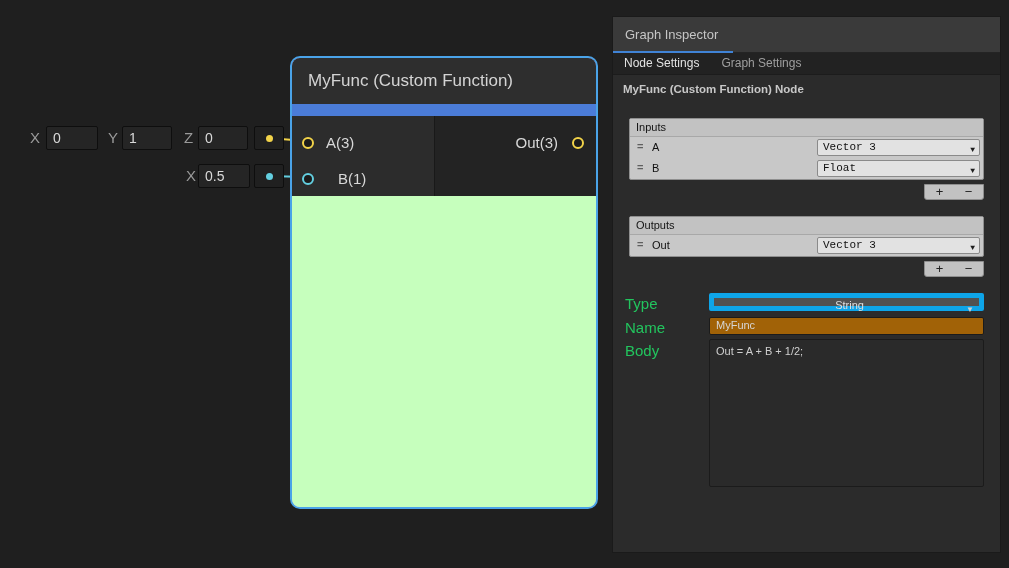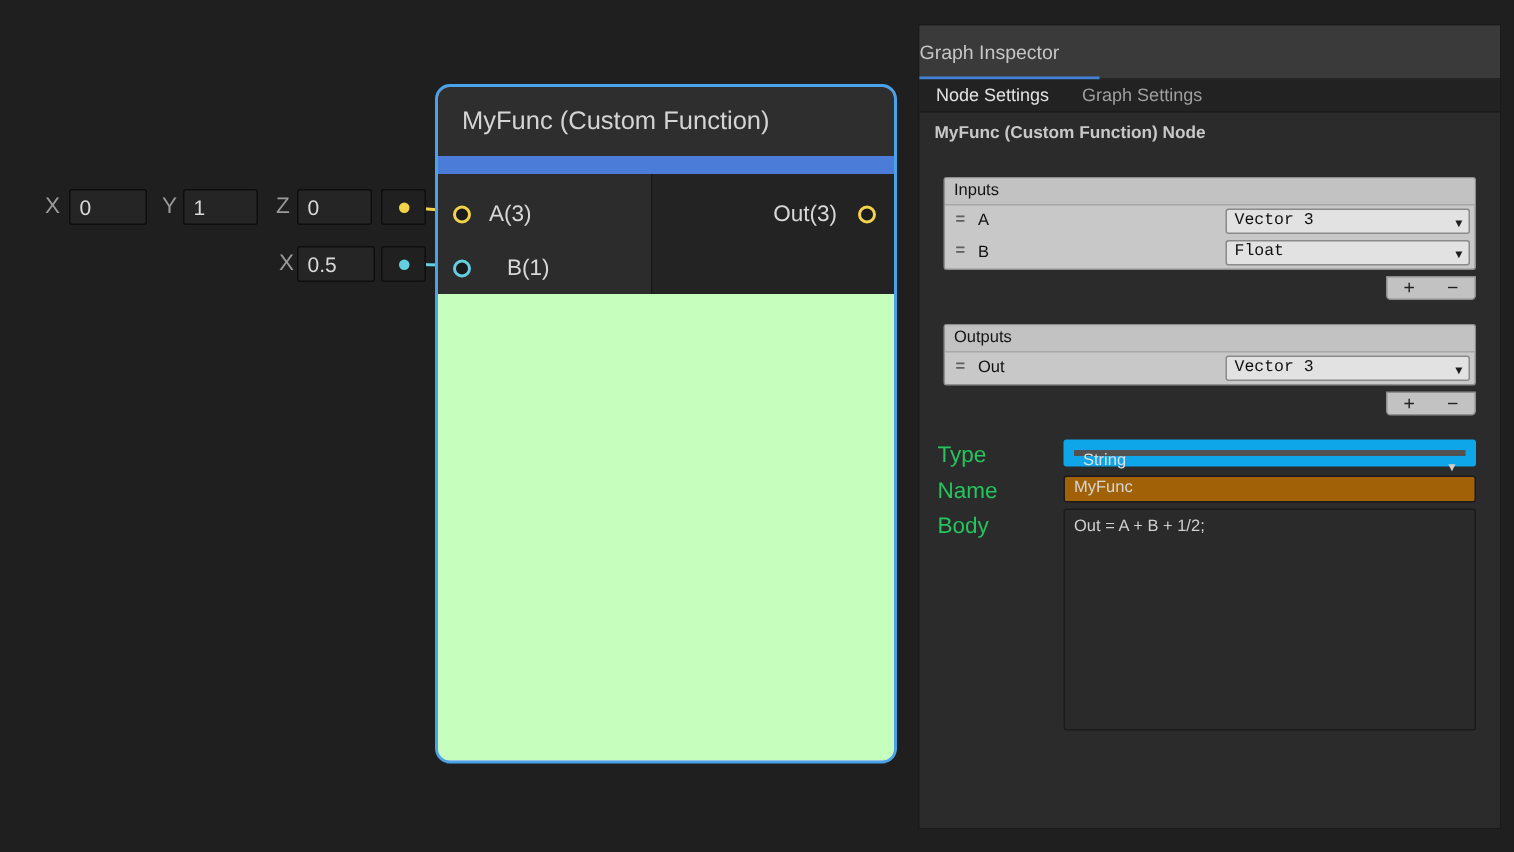--- a/index.html
+++ b/index.html
@@ -61,21 +61,21 @@
   .port-label{position:absolute;color:#d8d8d8;font-size:15px;line-height:18px}
   .preview{flex:1;background:var(--color-preview_bg,#c6ffbd)}
   
   .inspector{
     position:absolute;left:612px;top:16px;width:389px;height:537px;
     background:#2b2b2b;border:1px solid #1a1a1a;
   }
   .insp-header{
     position:absolute;left:0;top:0;right:0;height:36px;
     background:var(--color-panel_header_bg,#3a3a3a);border-bottom:1px solid #242424;
-    color:#c6c6c6;font-size:13px;line-height:35px;
+    color:#c6c6c6;font-size:13px;line-height:35px;padding-left:12px;
   }
   .insp-underline{position:absolute;left:0;bottom:-1px;width:120px;height:2px;background:var(--color-tab_underline,#4083d6)}
   .insp-tabs{
     position:absolute;left:0;top:36px;right:0;height:22px;background:#222222;
     border-bottom:1px solid #1c1c1c;display:flex;align-items:stretch;
   }
   .insp-tab{padding:0 11px;font-size:12px;line-height:21px;color:#9f9f9f;cursor:default}
   .insp-tab.active{color:#e3e3e3}
   .insp-heading{position:absolute;left:10px;top:66px;font-size:11.5px;font-weight:bold;color:#c8c8c8}
   .ulist{
@@ -94,22 +94,22 @@
   .row-dd .dd-arrow{position:absolute;right:4px;top:3px;font-size:8px;color:#1d1d1d}
   .ulist-foot{
     position:absolute;right:16px;width:60px;height:16px;background:#c2c2c2;
     border:1px solid #8f8f8f;border-radius:0 0 3px 3px;display:flex;align-items:center;
     justify-content:space-around;font-size:13px;color:#222;line-height:14px;
   }
   .foot-btn{width:20px;text-align:center;cursor:default}
   .prop-label{position:absolute;left:12px;font-size:15px;color:#22c55e}
   .dark-dd{
     position:absolute;left:96px;right:16px;height:18px;
-    background:var(--color-dark_control_bg,#515151);border:7px solid #0ea5e9;border-radius:2px;
-    font-size:11px;color:#dedede;line-height:15px;padding-left:6px;
+    background:var(--color-dark_control_bg,#515151);border:5px solid #0ea5e9;border-radius:2px;
+    font-size:11px;color:#dedede;line-height:15px;padding-left:6px;text-align:center;
   }
   .dark-dd .dd-arrow{position:absolute;right:5px;top:4px;font-size:8px;color:#cfcfcf}
   .dark-input{
     position:absolute;left:96px;right:16px;height:18px;
     background:#a16207;border:1px solid #1b1b1b;border-radius:2px;
     font-size:11px;color:#d6d6d6;line-height:15px;padding-left:6px;
   }
   .dark-textarea{
     position:absolute;left:96px;right:16px;top:322px;height:148px;
     background:#2a2a2a;border:1px solid #1b1b1b;border-radius:2px;

